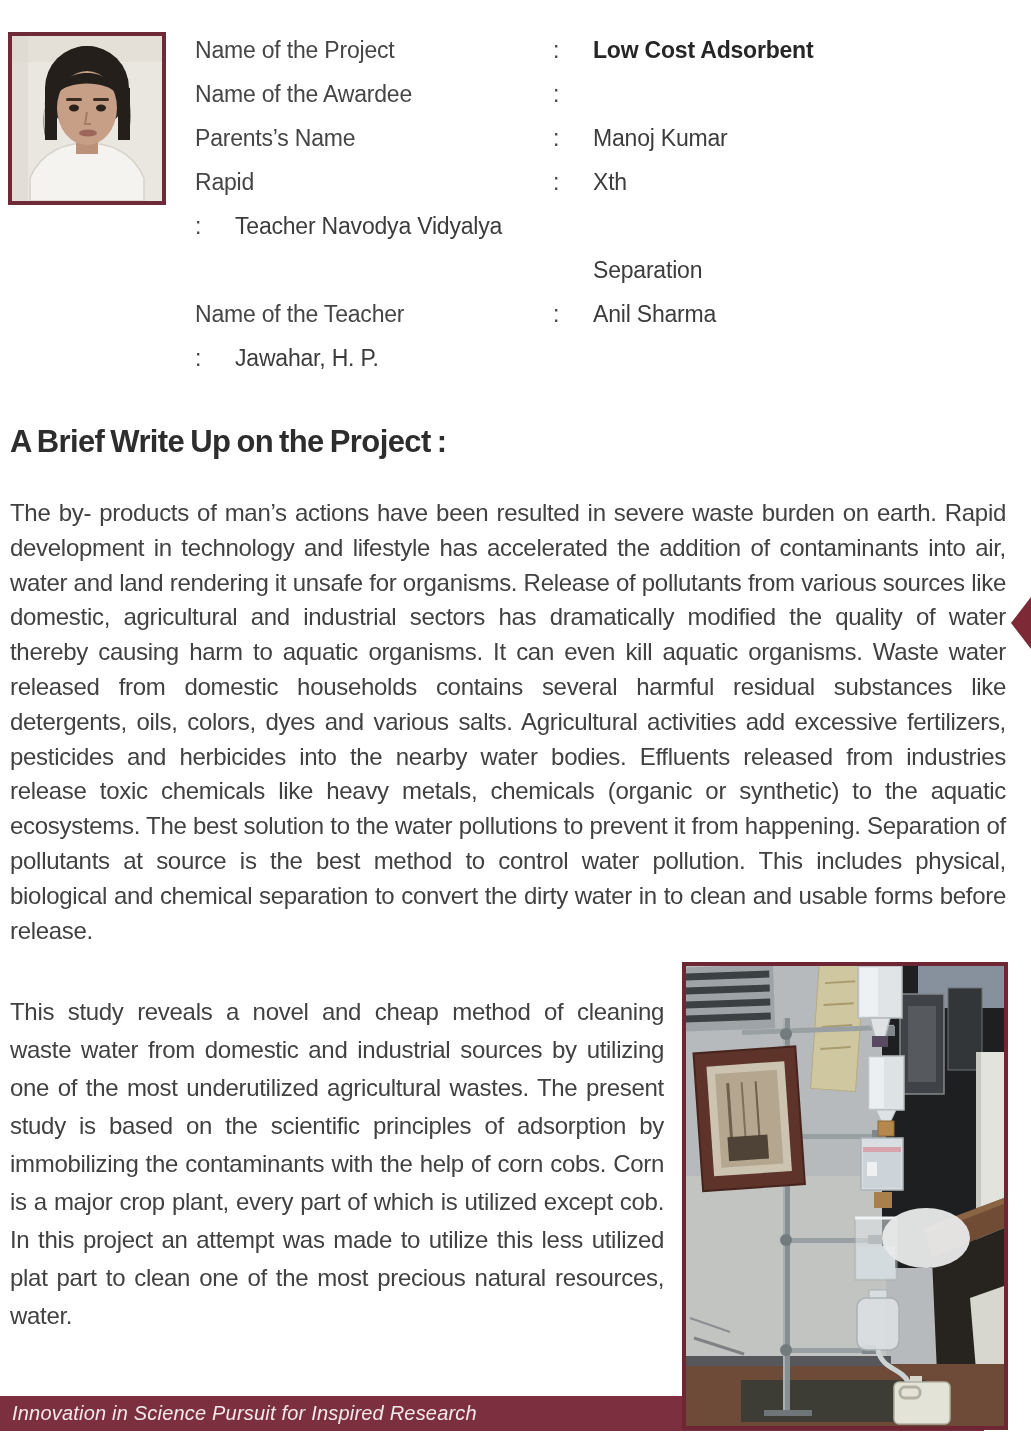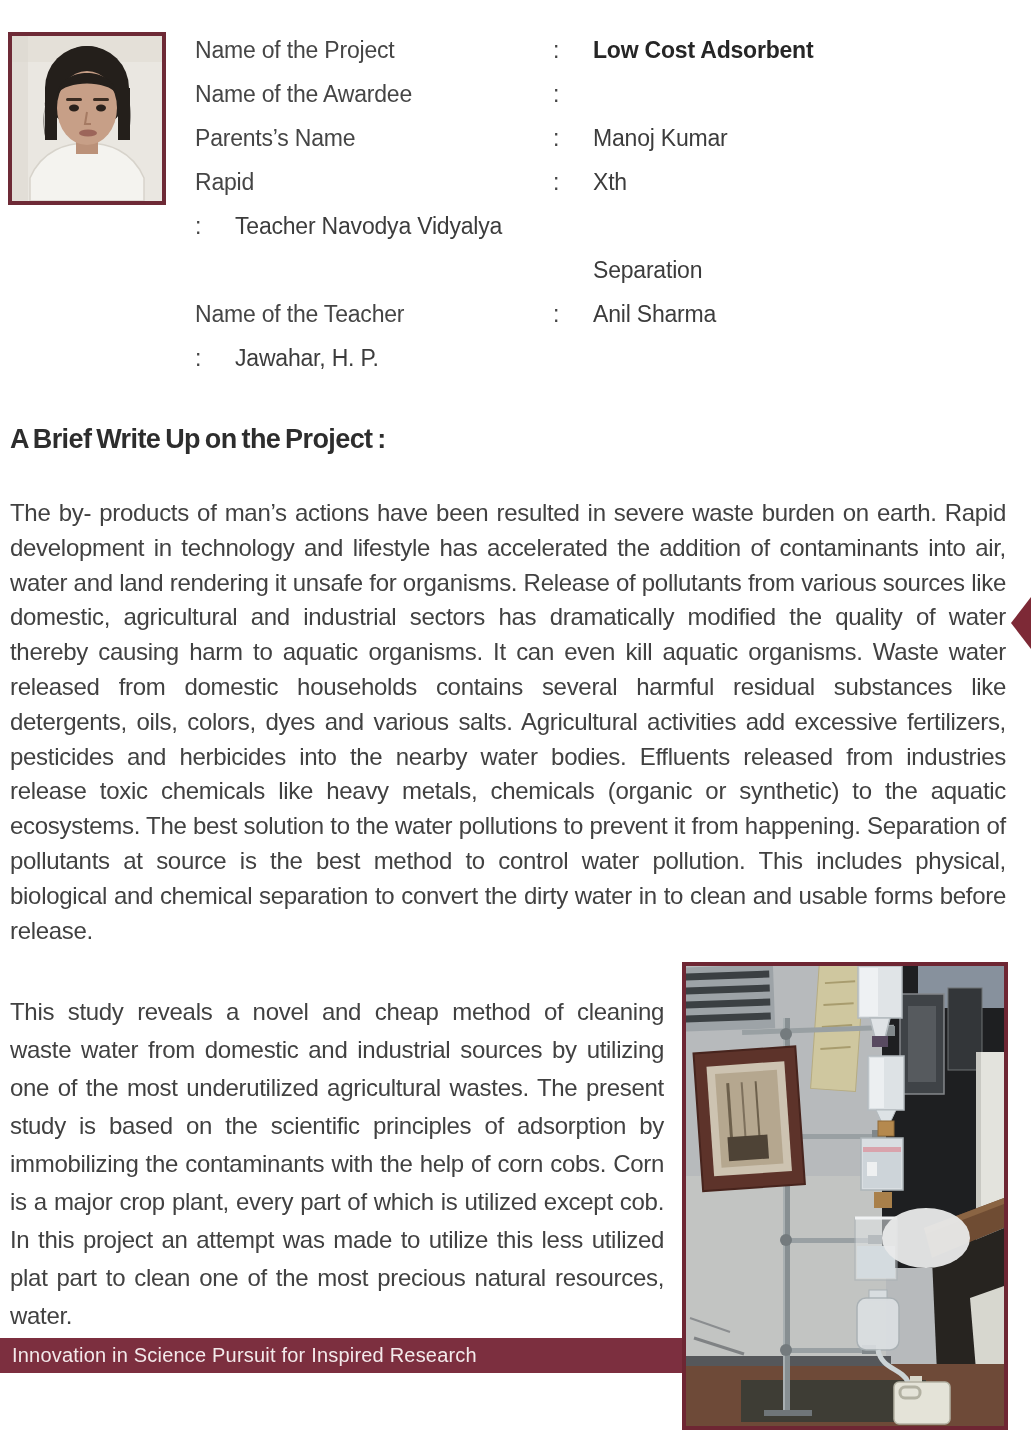--- a/index.html
+++ b/index.html
@@ -29,42 +29,43 @@
     font-size:23px;color:#454545;
     letter-spacing:-0.2px;
   }
   .info-label{width:358px;flex:0 0 358px;}
   .info-colon{width:40px;flex:0 0 40px;}
   .info-value{flex:1;color:#3c3c3c;}
   .info-value.bold{font-weight:bold;color:#262626;}
   
   .brief-heading{
     position:absolute;left:10px;top:424px;
-    font-size:27px;font-weight:bold;color:#2d2d2d;
+    font-size:31px;font-weight:bold;color:#2d2d2d;
     letter-spacing:-0.6px;word-spacing:-2px;
   }
   .para{
     position:absolute;left:10px;
     text-align:justify;
     color:#414141;
   }
   .para1{
     top:496px;width:996px;
     font-size:24px;line-height:34.8px;letter-spacing:-0.3px;
   }
   .para2{
     top:993px;width:654px;
     font-size:24px;line-height:38px;letter-spacing:-0.3px;
   }
   
   .footer-banner{
-    position:absolute;left:0;top:1338px;
+    position:absolute;left:0;top:1396px;
     width:984px;height:35px;
     background:#7c2f3f;
     z-index:2;
+    font-style:italic;
   }
   .footer-banner-text{
     display:block;
     padding-left:12px;
     font-size:20px;line-height:35px;
     color:#f3e9ea;letter-spacing:0.2px;
   }
   
   .page-edge-arrow{
     position:absolute;left:1011px;top:597px;

